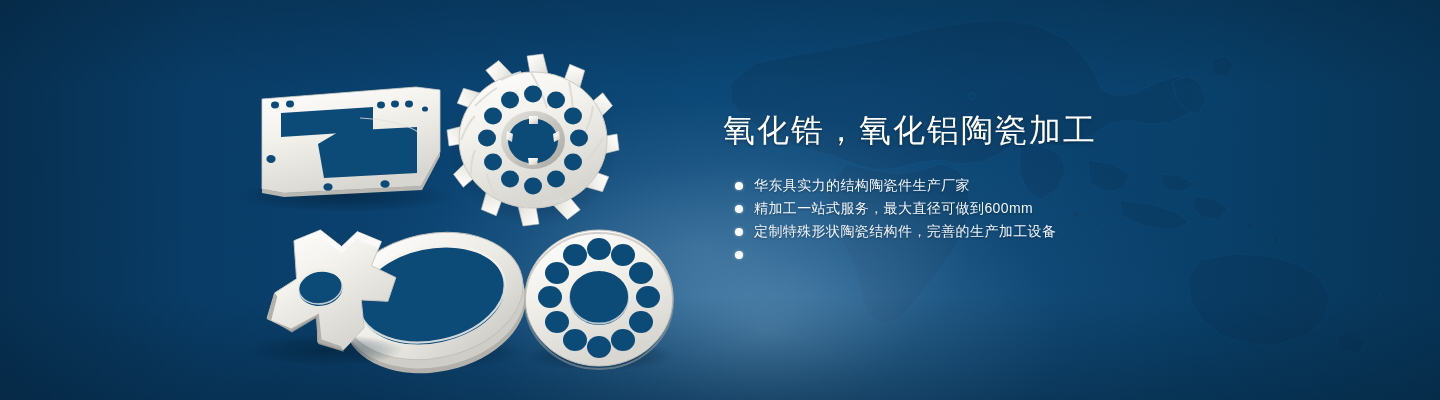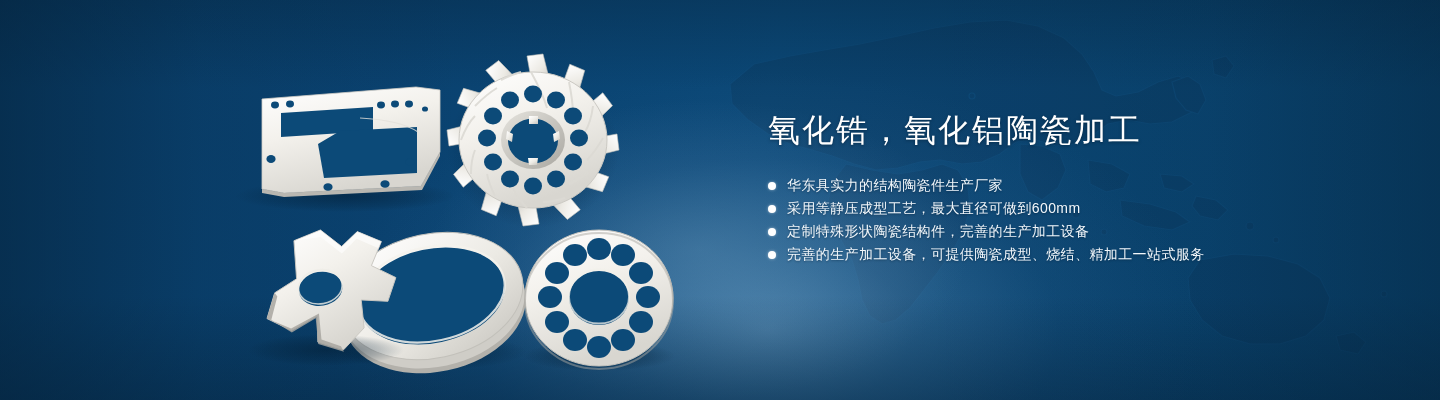--- a/index.html
+++ b/index.html
@@ -50,33 +50,33 @@
   .bg-map svg{width:100%;height:100%;display:block;}
 
   
   .photos{
     position:absolute;left:0;top:0;width:740px;height:400px;
   }
   .photos svg{position:absolute;left:0;top:0;width:740px;height:400px;}
 
   
   .copy{
-    position:absolute;left:768px;top:108px;width:620px;
+    position:absolute;left:723px;top:108px;width:620px;
   }
   .headline{
     color:#ffffff;
     font-size:32px;
     line-height:44px;
     letter-spacing:2.0px;
     font-weight:400;
     margin:0 0 22px 0;
     text-shadow:0 1px 3px rgba(2,26,46,0.55);
     white-space:nowrap;
   }
-  .bullets{list-style:none;margin:0;padding:0;}
+  .bullets{list-style:none;margin:12px;padding:0;}
   .bullets li{
     display:flex;align-items:center;
     height:23px;
     margin-bottom:0px;
     color:#f2f7fb;
     font-size:14px;
     line-height:23px;
     letter-spacing:0.4px;
     white-space:nowrap;
     text-shadow:0 1px 2px rgba(2,26,46,0.45);
@@ -323,26 +323,25 @@
 
   <div class="copy">
     <h1 class="headline">氧化锆，氧化铝陶瓷加工</h1>
     <ul class="bullets">
       <li>
         <span class="dot"></span>
         <span>华东具实力的结构陶瓷件生产厂家</span>
       </li>
       <li>
         <span class="dot"></span>
-        <span>采用等静压成型工艺，最大直径可做到600mm</span>
+        <span>精加工一站式服务，最大直径可做到600mm</span>
       </li>
       <li>
         <span class="dot"></span>
         <span>定制特殊形状陶瓷结构件，完善的生产加工设备</span>
       </li>
       <li>
         <span class="dot"></span>
-        <span>完善的生产加工设备，可提供陶瓷成型、烧结、精加工一站式服务</span>
       </li>
     </ul>
   </div>
 
 </div>
 
 </body></html>

